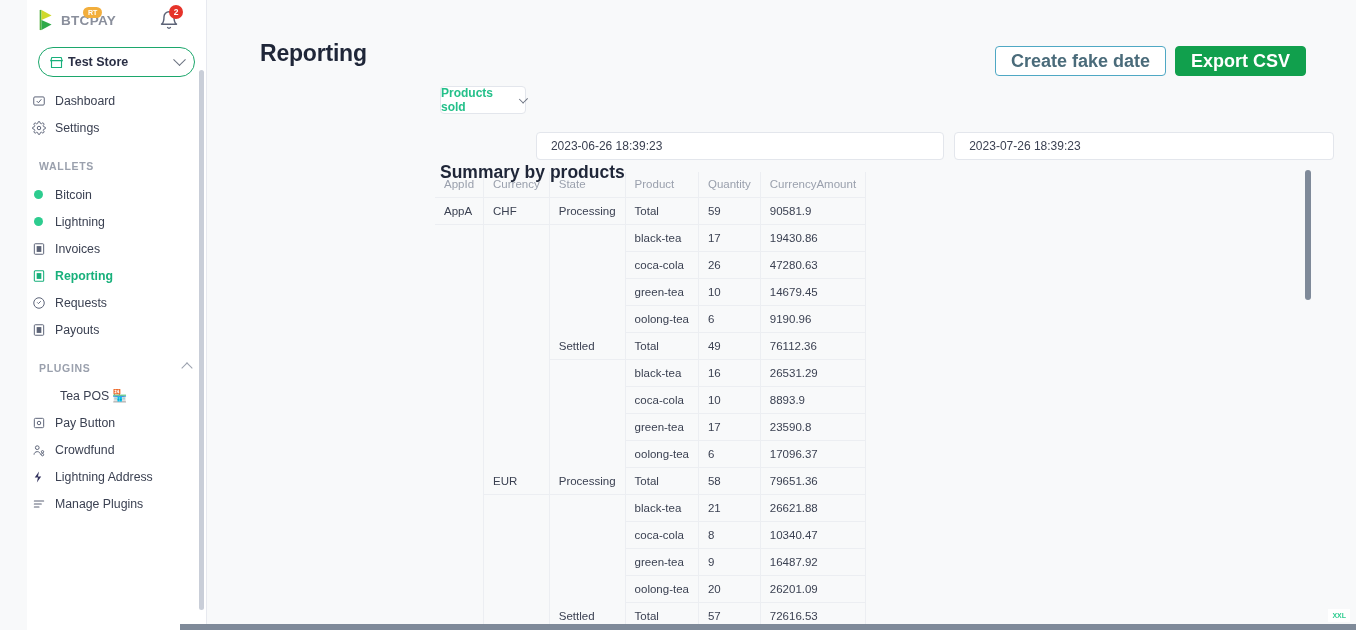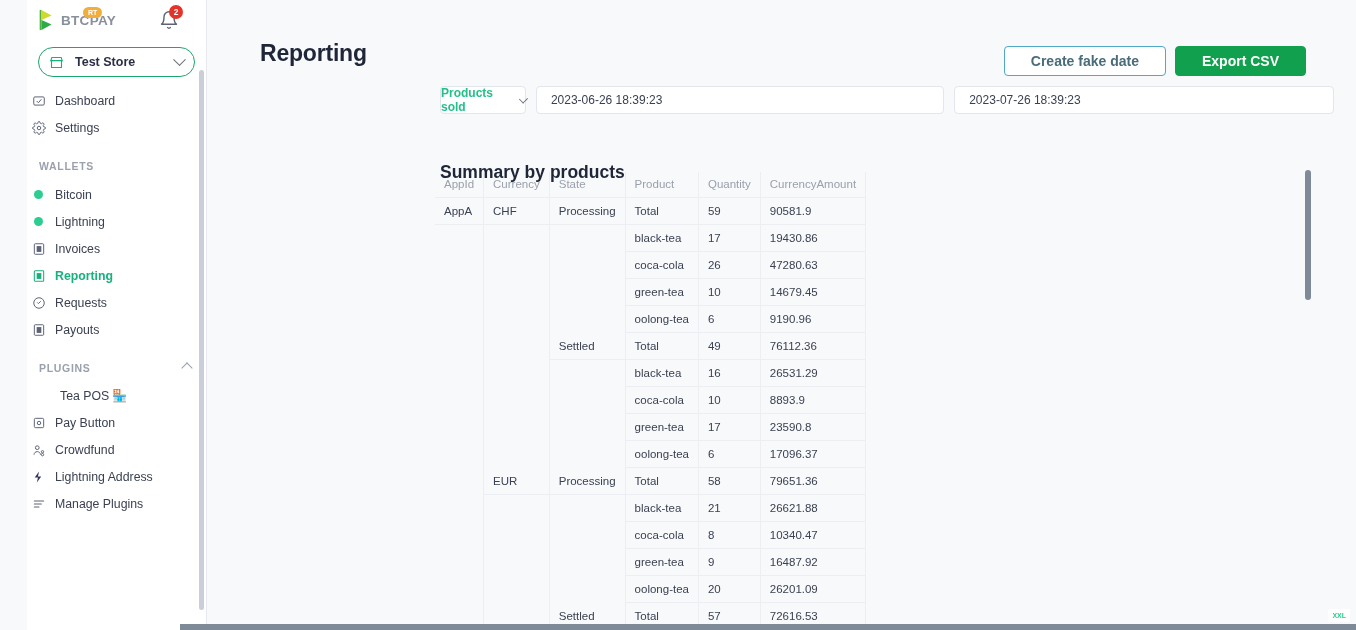--- a/index.html
+++ b/index.html
@@ -57,21 +57,21 @@
     line-height: 1;
   }
 
   .store-select {
     margin: 7px 11px 10px 11px;
     height: 30px;
     border: 1px solid #1ca76c;
     border-radius: 16px;
     display: flex; align-items: center;
     padding: 0 10px;
-    gap: 11px;
+    gap: 4px;
     background: #fff;
     cursor: pointer;
   }
   .store-name { font-size: 12.5px; color: #2a2f45; font-weight: 600; flex: 1; }
   .chev { width: 9px; height: 9px; border-right: 1.6px solid #6b7280; border-bottom: 1.6px solid #6b7280; transform: rotate(45deg) translate(-2px,-2px); }
 
   .nav-item {
     display: flex; align-items: center; gap: 9px;
     height: 27px;
     padding: 0 4px;
@@ -113,43 +113,43 @@
     overflow: hidden;
   }
   .page-head {
     display: flex; align-items: flex-start; justify-content: space-between;
     padding: 40px 50px 0 53px;
   }
   .page-title { font-size: 23px; font-weight: 700; color: #1f2638; letter-spacing: -.2px; }
   .head-actions { display: flex; gap: 9px; padding-top: 6px; }
   .btn {
     height: 30px; border-radius: 4px;
-    font-size: 14px; font-weight: 600;
+    font-size: 18px; font-weight: 600;
     display: inline-flex; align-items: center; justify-content: center;
-    padding: 0 26px; cursor: pointer; white-space: nowrap;
+    padding: 0 15px; cursor: pointer; white-space: nowrap;
   }
   .btn-outline { background: #fff; border: 1px solid #4fa8c4; color: #4a6b7a; }
   .btn-green { background: #11a04d; border: 1px solid #11a04d; color: #fff; }
 
   .filters {
     display: flex; gap: 10px;
     padding: 14px 22px 0 233px;
     position: absolute; left: 0; top: 72px; right: 0; justify-content: space-between;
   }
   .sel-products {
     width: 108px; height: 28px;
     background: #fff; border: 1px solid #e3e6ec; border-radius: 4px;
     display: flex; align-items: center; justify-content: center; gap: 8px;
     font-size: 12px; color: #24c08a; font-weight: 600; cursor: pointer;
   }
   .chev-sm { width: 7px; height: 7px; border-right: 1.5px solid #6b7280; border-bottom: 1.5px solid #6b7280; transform: rotate(45deg) translateY(-2px); }
   .date-input {
     height: 28px; background: #fff; border: 1px solid #e3e6ec; border-radius: 4px;
     display: flex; align-items: center; padding: 0 14px;
-    font-size: 12px; color: #3b4152; cursor: text;
+    font-size: 12px; color: #3b4152; cursor: text; margin-top: 46px;
   }
   .date-1 { width: 508px; }
   .date-2 { width: 472px; }
 
   .section-title {
     position: absolute; left: 233px; top: 134px;
     font-size: 17.5px; font-weight: 700; color: #1f2638; margin-top: 28px;
   }
 
   

